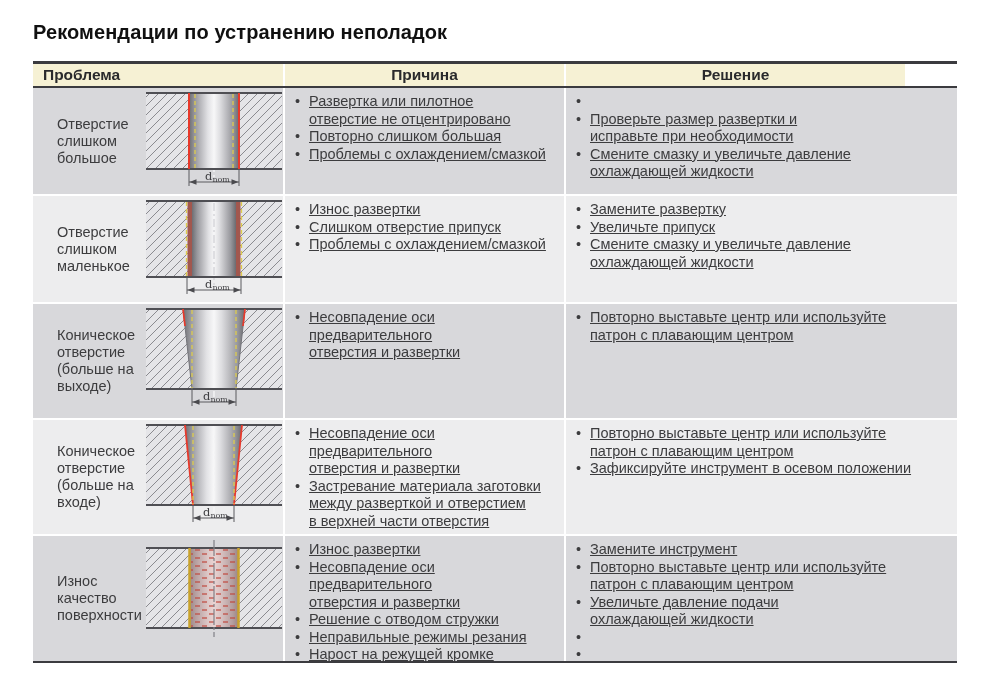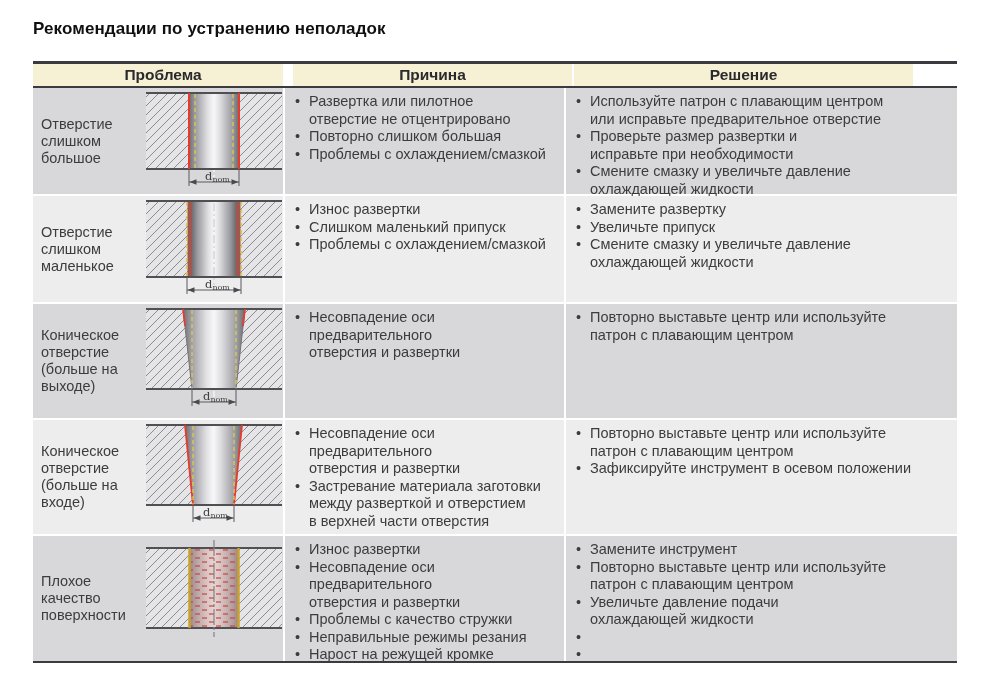--- a/index.html
+++ b/index.html
@@ -2,50 +2,50 @@
 <html><head>
 <meta charset="utf-8">
 <style>
   html,body{margin:0;padding:0;}
   body{
     width:990px;height:697px;overflow:hidden;background:#ffffff;
     font-family:"Liberation Sans",sans-serif;position:relative;
   }
   .page-title{
     position:absolute;left:33px;top:8px;
-    font-size:17px;font-weight:700;color:#101010;letter-spacing:.1px;
+    font-size:20px;font-weight:700;color:#101010;letter-spacing:.1px;
   }
   .trouble-table{position:absolute;left:33px;top:61px;width:924px;}
   .thead{
     display:flex;height:22px;line-height:22px;
     border-top:3px solid #3b3b3f;border-bottom:2px solid #3b3b3f;
   }
   .th{background:#F6F1D4;font-size:15.5px;font-weight:700;color:#2a2a2c;}
-  .th-problem{width:250px;text-align:center;padding-left:10px;box-sizing:border-box;}
-  .th-cause{width:279px;text-align:center;margin-left:10px;}
+  .th-problem{width:250px;text-align:left;padding-left:10px;box-sizing:border-box;}
+  .th-cause{width:279px;text-align:center;margin-left:2px;}
   .th-solution{width:339px;text-align:center;margin-left:2px;}
   .tbody{border-bottom:2.5px solid #3b3b3f;}
   .row{display:flex;}
   .row + .row{margin-top:2px;}
   .row.dark > div{background:#D8D8DB;}
   .row.light > div{background:#EDEDEE;}
   .r1,.r2{height:106px;}
   .r3,.r4{height:114px;}
   .r5{height:125px;}
   .c-prob{width:250px;display:flex;}
   .c-cause{width:279px;margin-left:2px;box-sizing:border-box;padding:5px 4px 0 10px;}
   .c-sol{width:391px;margin-left:2px;box-sizing:border-box;padding:5px 4px 0 10px;}
   .prob-label{
-    width:112px;box-sizing:border-box;padding-left:8px;align-self:center;
+    width:112px;box-sizing:border-box;padding-left:24px;align-self:center;
     font-size:14.5px;line-height:17px;color:#3c3c3e;white-space:pre-line;
   }
   .illus{width:138px;display:flex;align-items:center;justify-content:flex-start;}
   .b{display:flex;font-size:14.5px;line-height:17.5px;color:#3c3c3e;}
   .b .dot{flex:none;width:14px;}
-  .b .txt{white-space:pre-line;}
+  .b .txt{white-space:pre-line;text-decoration:underline;}
   svg{display:block;}
 </style>
 </head>
 <body>
 
 <svg width="0" height="0" style="position:absolute" aria-hidden="true">
   <defs>
     <pattern id="hatch" width="9" height="9" patternUnits="userSpaceOnUse">
       <rect width="9" height="9" fill="#E5E5E8"></rect>
       <line x1="0" y1="9" x2="9" y2="0" stroke="#8B8B90" stroke-width="1"></line>
@@ -113,22 +113,20 @@
             <span class="txt">Повторно слишком большая</span>
           </div>
         <div class="b">
             <span class="dot">•</span>
             <span class="txt">Проблемы с охлаждением/смазкой</span>
           </div>
       </div>
       <div class="c-sol">
         <div class="b">
             <span class="dot">•</span>
-            <span class="txt">Используйте патрон с плавающим центром
-или исправьте предварительное отверстие</span>
           </div>
         <div class="b">
             <span class="dot">•</span>
             <span class="txt">Проверьте размер развертки и
 исправьте при необходимости</span>
           </div>
         <div class="b">
             <span class="dot">•</span>
             <span class="txt">Смените смазку и увеличьте давление
 охлаждающей жидкости</span>
@@ -161,21 +159,21 @@
           </svg>
         </div>
       </div>
       <div class="c-cause">
         <div class="b">
             <span class="dot">•</span>
             <span class="txt">Износ развертки</span>
           </div>
         <div class="b">
             <span class="dot">•</span>
-            <span class="txt">Слишком маленький припуск</span>
+            <span class="txt">Слишком отверстие припуск</span>
           </div>
         <div class="b">
             <span class="dot">•</span>
             <span class="txt">Проблемы с охлаждением/смазкой</span>
           </div>
       </div>
       <div class="c-sol">
         <div class="b">
             <span class="dot">•</span>
             <span class="txt">Замените развертку</span>
@@ -285,21 +283,21 @@
           </div>
         <div class="b">
             <span class="dot">•</span>
             <span class="txt">Зафиксируйте инструмент в осевом положении</span>
           </div>
       </div>
     </div>
 
     <div class="row dark r5">
       <div class="c-prob">
-        <div class="prob-label">Плохое
+        <div class="prob-label">Износ
 качество
 поверхности</div>
         <div class="illus">
           <svg width="138" height="125" viewBox="0 0 138 125">
             <rect x="1" y="12" width="136" height="80" fill="url(#hatch)"></rect>
             <rect x="45" y="12" width="48" height="80" fill="url(#cyl)"></rect>
             <rect x="45" y="12" width="48" height="80" fill="#D9A8A4" opacity="0.45"></rect>
             <rect x="46" y="13" width="46" height="78" fill="url(#rough)" opacity="0.95"></rect>
             <line x1="1" y1="12" x2="137" y2="12" stroke="#4F4F54" stroke-width="2"></line>
             <line x1="1" y1="92" x2="137" y2="92" stroke="#4F4F54" stroke-width="2"></line>
@@ -315,21 +313,21 @@
             <span class="txt">Износ развертки</span>
           </div>
         <div class="b">
             <span class="dot">•</span>
             <span class="txt">Несовпадение оси
 предварительного
 отверстия и развертки</span>
           </div>
         <div class="b">
             <span class="dot">•</span>
-            <span class="txt">Проблемы с качество стружки</span>
+            <span class="txt">Решение с отводом стружки</span>
           </div>
         <div class="b">
             <span class="dot">•</span>
             <span class="txt">Неправильные режимы резания</span>
           </div>
         <div class="b">
             <span class="dot">•</span>
             <span class="txt">Нарост на режущей кромке</span>
           </div>
       </div>

